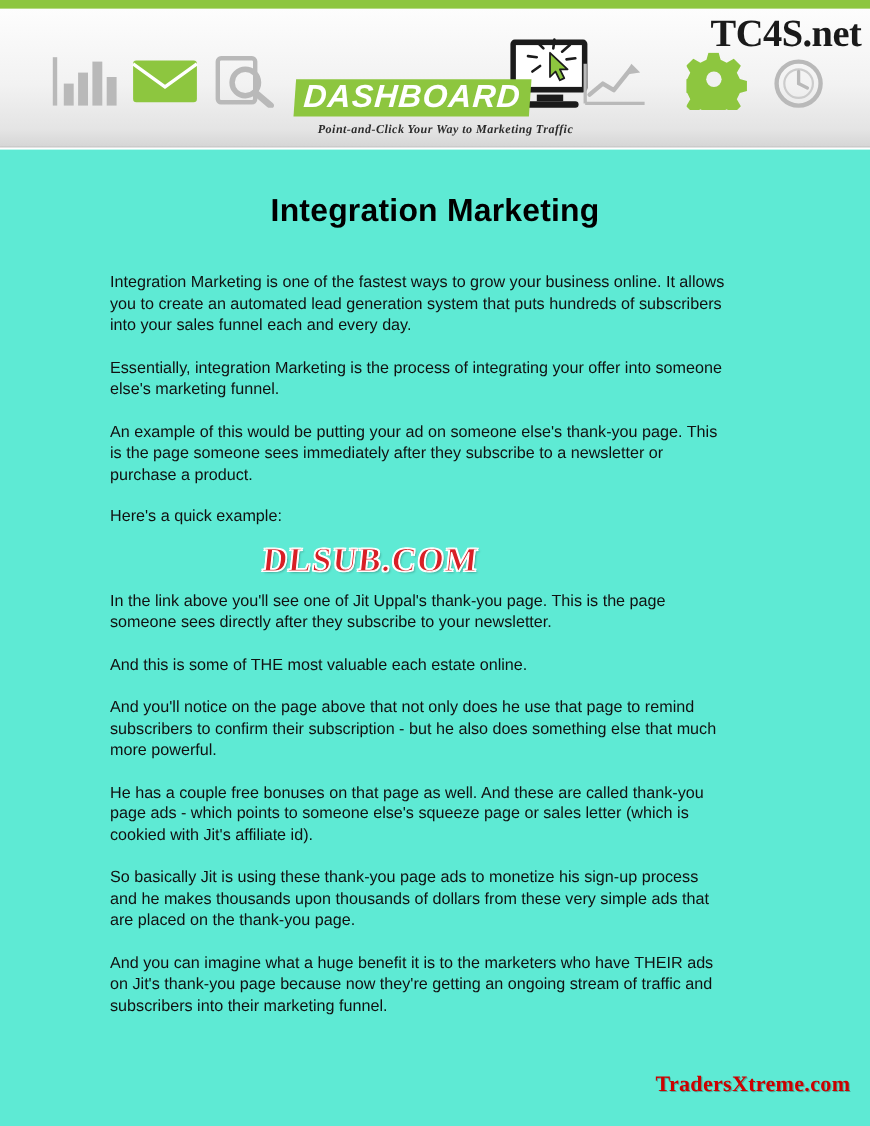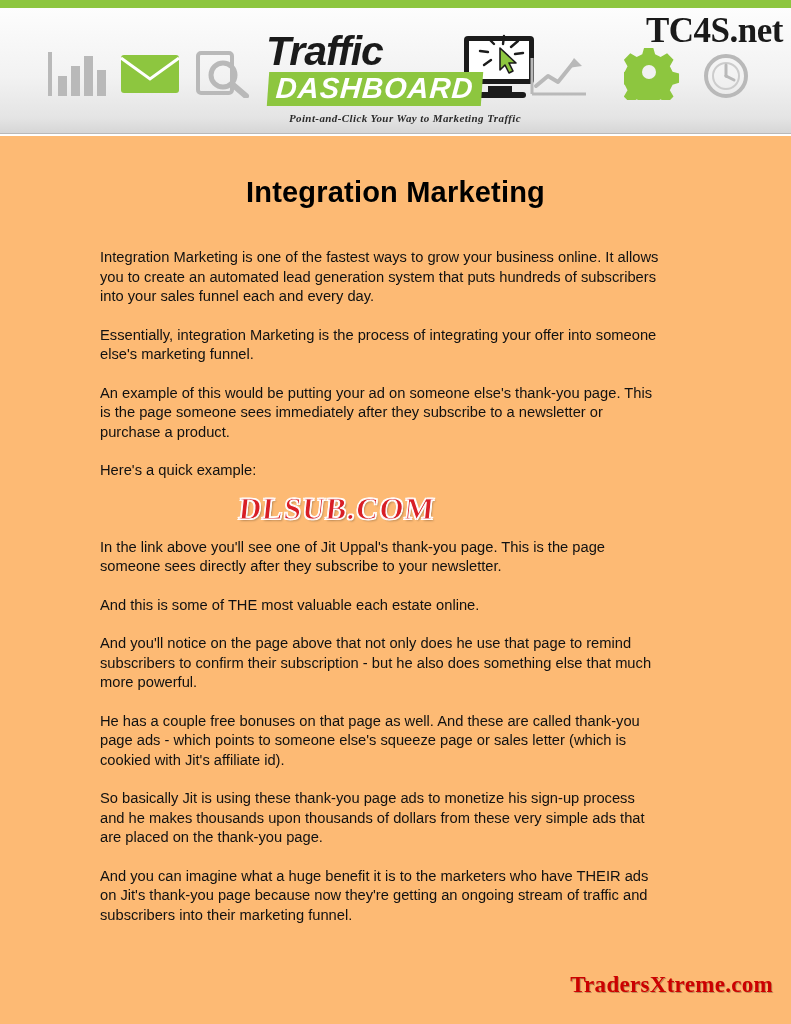--- a/index.html
+++ b/index.html
@@ -92,21 +92,21 @@
     font-weight: bold;
     font-size: 35px; line-height: 38px;
     color: #1a1a1a;
     letter-spacing: -0.5px;
   }
 
   
   .doc {
     position: absolute; left: 0; top: 136px;
     width: 791px; height: 888px;
-    background: #fdba74;
+    background: #5eead4;
   }
   .doc-title {
     position: absolute; left: 0; top: 40px;
     width: 791px; text-align: center;
     font-size: 29px; font-weight: bold; color: #000000;
     letter-spacing: 0.2px;
   }
   .content {
     position: absolute; left: 100px; top: 112px;
     width: 562px;
@@ -146,21 +146,21 @@
       2px 2px 2px rgba(0,0,0,0.25);
     transform: skewX(-6deg);
     white-space: nowrap;
   }
 
   
   .footer-brand {
     position: absolute; right: 18px; bottom: 26px;
     font-family: "Liberation Serif", serif;
     font-weight: bold;
-    font-size: 23px;
+    font-size: 20px;
     color: #cc0000;
     text-shadow: 1px 1px 0 rgba(0,0,0,0.25);
     letter-spacing: 0.3px;
   }
 </style>
 </head>
 <body>
 
 <div class="page">
 
@@ -207,21 +207,20 @@
               <line x1="36" y1="12" x2="30" y2="6"></line>
               <line x1="45" y1="12" x2="46" y2="4"></line>
               <line x1="53" y1="15" x2="60" y2="9"></line>
               <line x1="30" y1="20" x2="22" y2="19"></line>
               <line x1="57" y1="22" x2="65" y2="21"></line>
               <line x1="33" y1="28" x2="26" y2="33"></line>
             </g>
             <path d="M42 16 L42 38 L47 33 L51 41 L55 39 L51 31 L58 31 Z" fill="#8dc63f" stroke="#1b1b1b" stroke-width="1.6" stroke-linejoin="round"></path>
           </svg>
         </div>
-        <div class="logo-traffic">Traffic</div>
         <div class="logo-dash">DASHBOARD</div>
         <div class="logo-tag">Point-and-Click Your Way to Marketing Traffic</div>
       </div>
 
       <div class="icon ic-chart">
         <svg width="58" height="44" viewBox="0 0 58 44">
           <polyline points="2,40 2,4" fill="none" stroke="#b9b9b9" stroke-width="3"></polyline>
           <polyline points="2,40 56,40" fill="none" stroke="#b9b9b9" stroke-width="3"></polyline>
           <polyline points="6,32 18,22 28,28 44,8" fill="none" stroke="#b9b9b9" stroke-width="4" stroke-linejoin="round" stroke-linecap="round"></polyline>
           <polygon points="44,4 52,12 38,14" fill="#b9b9b9"></polygon>

